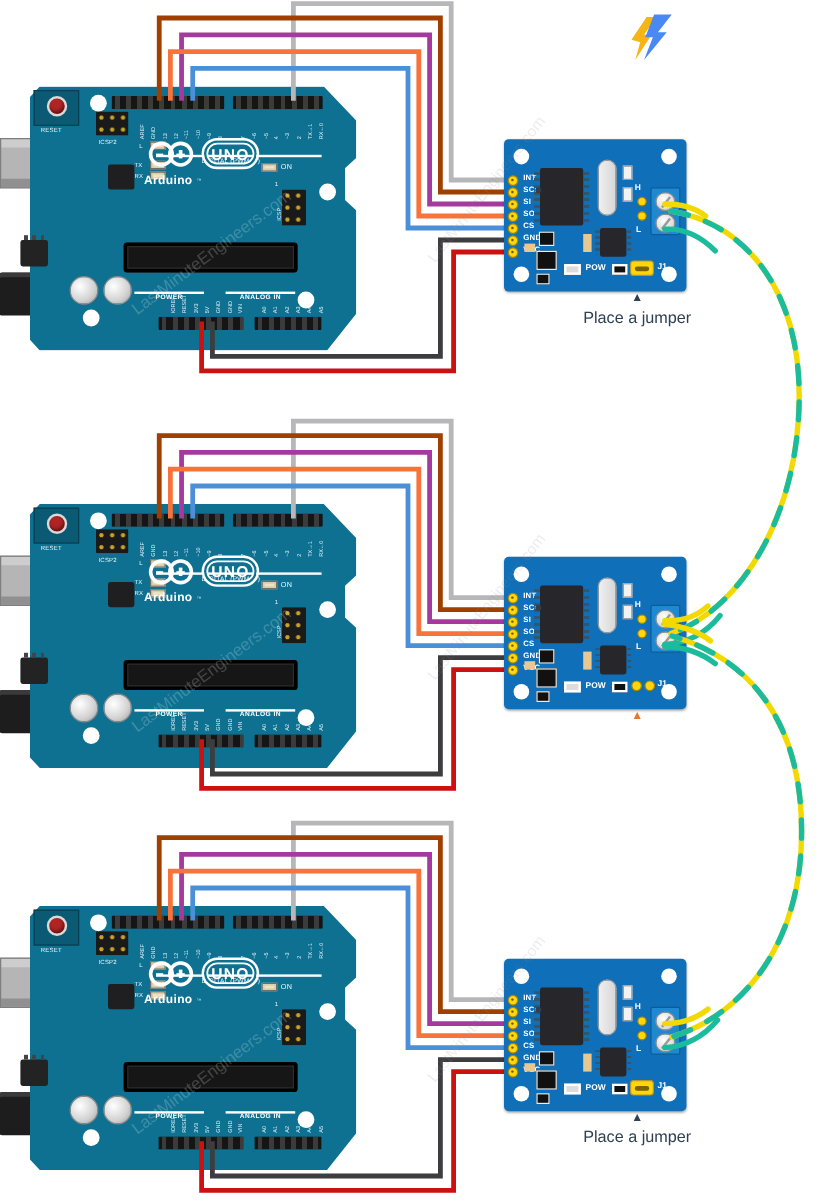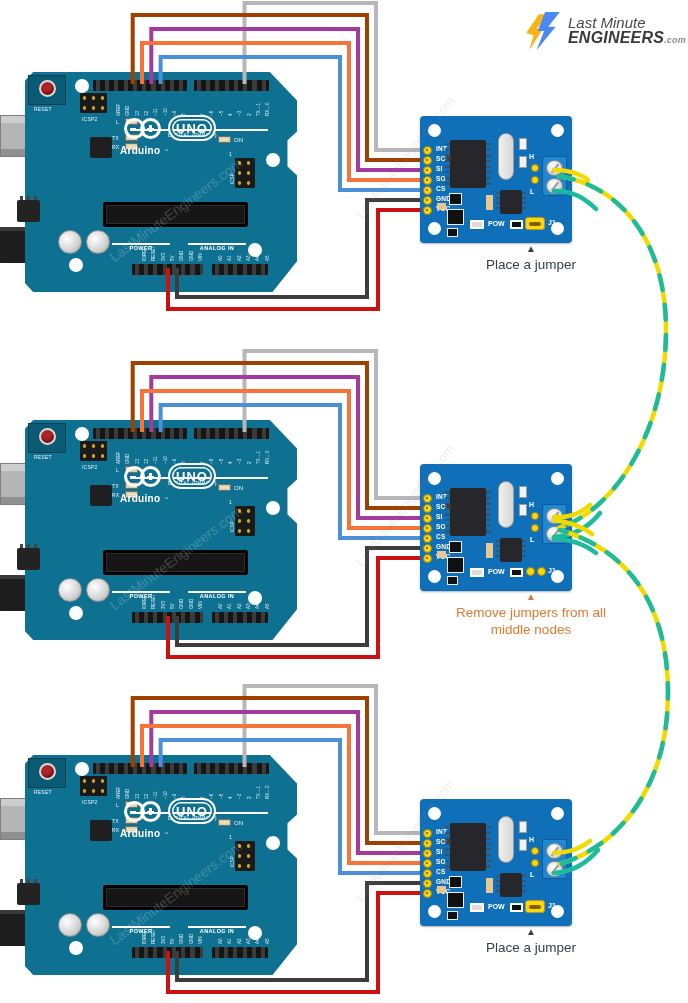--- a/index.html
+++ b/index.html
@@ -115,24 +115,20 @@
 </head>
 <body>
 
 <div class="stage">
 
   <div class="logo">
     <svg width="38" height="42" viewBox="0 0 36 40">
       <polygon points="2,22 14,4 22,4 12,18 18,18 5,38 9,24" fill="#f5b516"></polygon>
       <polygon points="20,2 34,2 23,16 30,16 12,38 19,20 13,20" fill="#4a89f3"></polygon>
     </svg>
-    <div class="logo-text">
-      <div class="logo-top">Last Minute</div>
-      <div class="logo-bottom"><span>ENGINEERS</span><span class="logo-suffix">.com</span></div>
-    </div>
   </div>
 
   <div>
 
   <div class="unit" data-jumper="placed">
 
       <div class="arduino">
         <div class="usb"></div>
         <div class="barrel"></div>
         <div class="pcb"></div>
@@ -501,21 +497,20 @@
 
         <div class="j1-open">
           <span class="jpin" style="left:106px;"></span>
           <span class="jpin" style="left:117px;"></span>
         </div>
         <span class="j1-lbl">J1</span>
       </div>
 
       <div class="annotation" data-tone="orange">
         <div class="tri">▲</div>
-        <div class="ann-text">Remove jumpers from all middle nodes</div>
       </div>
 
       <div class="watermark wm-bg" style="left:330px;top:150px;">LastMinuteEngineers.com</div>
     </div>
       <div class="unit" data-jumper="placed">
 
       <div class="arduino">
         <div class="usb"></div>
         <div class="barrel"></div>
         <div class="pcb"></div>

